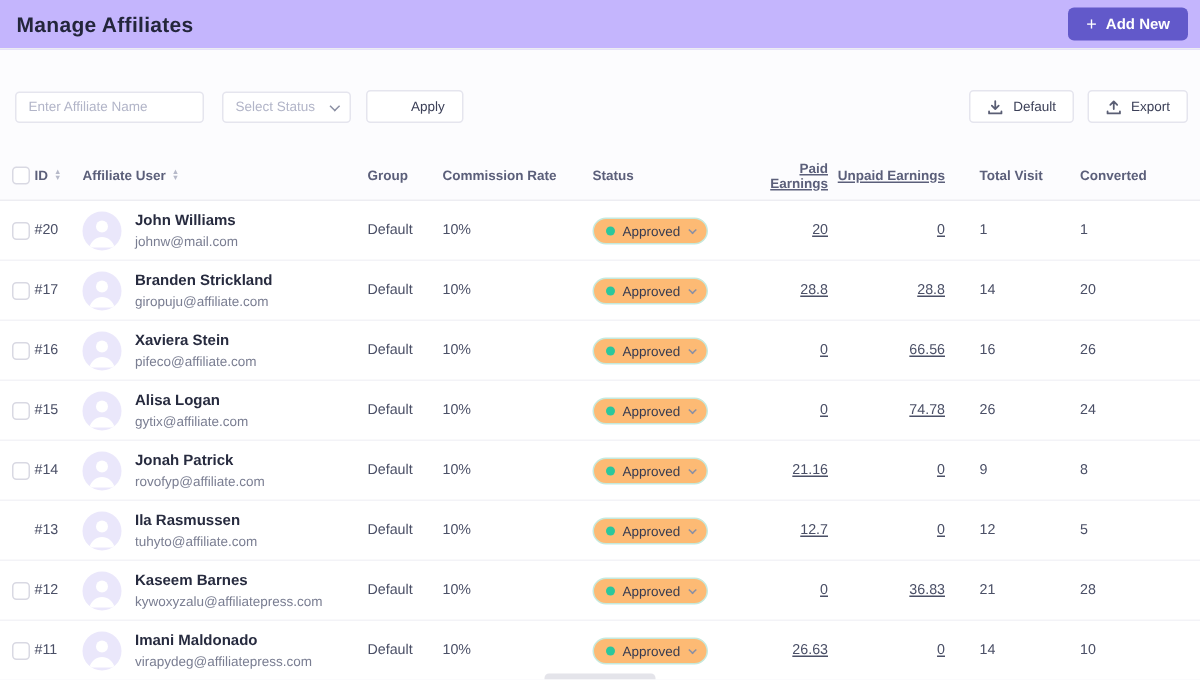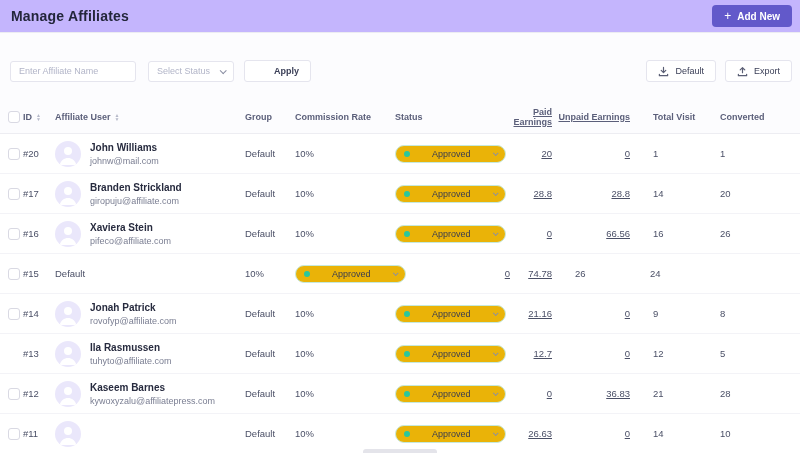--- a/index.html
+++ b/index.html
@@ -45,21 +45,21 @@
   }
   .chev {
     width: 5px; height: 5px; border-right: 1.2px solid #8b8fa3; border-bottom: 1.2px solid #8b8fa3;
     transform: rotate(45deg) translateY(-1px); display: inline-block;
   }
   .btn-light {
     height: 22px; border: 1px solid #e5e5ee; border-radius: 3px; background: #fff;
     font-size: 9px; color: #3c4058; padding: 0 11px; display: flex; align-items: center;
     gap: 6px; cursor: pointer; font-family: "Liberation Sans", sans-serif;
   }
-  .btn-apply { margin-left: 10px; font-weight: 700; padding-left: 29px; }
+  .btn-apply { margin-left: 10px; font-weight: 400; padding-left: 29px; }
   .io-group { display: flex; align-items: center; gap: 9px; }
   .io-icon { width: 11px; height: 11px; display: block; }
   .io-icon path { stroke: #5a5e74; stroke-width: 1.3; fill: none; stroke-linecap: round; stroke-linejoin: round; }
 
   
   .table { margin-top: 18px; background: transparent; }
   .grid-row {
     display: grid;
     grid-template-columns: 15px 32px 190px 50px 100px 115px 42px 78px 70px 92px;
     align-items: center; padding: 0 8px;
@@ -84,23 +84,23 @@
 
   .user-cell { display: flex; align-items: center; gap: 9px; }
   .avatar {
     width: 26px; height: 26px; border-radius: 50%; background: #eae7fb;
     display: flex; align-items: center; justify-content: center; overflow: hidden; flex: none;
   }
   .user-name { font-size: 10px; font-weight: bold; color: #272b3f; }
   .user-email { font-size: 9px; color: #7a7e92; margin-top: 3px; }
 
   .badge {
-    display: inline-flex; align-items: center; gap: 22px;
+    display: inline-flex; align-items: center; gap: 5px;
     height: 18px; padding: 0 8px; border: 1px solid #c5e9dd; border-radius: 11px;
-    background: #eab308; cursor: pointer; font-size: 9px; color: #383c50;
+    background: #fdba74; cursor: pointer; font-size: 9px; color: #383c50;
   }
   .dot { width: 6px; height: 6px; border-radius: 50%; background: #2bc79c; flex: none; }
   .badge .chev { width: 4px; height: 4px; transform: rotate(45deg) translateY(-1px); }
 
   .pagination-partial {
     position: absolute; bottom: 0; left: 363px; width: 74px; height: 4px;
     background: #e4e4ea; border-radius: 3px 3px 0 0;
   }
 </style>
 </head>
@@ -263,20 +263,32 @@
     <div class="cell right">66.56</div>
     <div class="cell pad-visit">16</div>
     <div class="cell pad-conv">26</div>
   </div>
 
   <div class="grid-row trow">
     <div class="cell">
           <input type="checkbox" class="cb" style="">
         </div>
     <div class="cell">#15</div>
+    <div class="cell user-cell">
+      <span class="avatar">
+        <svg width="26" height="26" viewBox="0 0 26 26">
+          <circle cx="13" cy="10" r="4" fill="#ffffff"></circle>
+          <path d="M4.5 24c1.4-4.6 4.7-7 8.5-7s7.1 2.4 8.5 7z" fill="#ffffff"></path>
+        </svg>
+      </span>
+      <span>
+        <span class="user-name" style="display:block">Alisa Logan</span>
+        <span class="user-email" style="display:block">gytix@affiliate.com</span>
+      </span>
+    </div>
     <div class="cell">Default</div>
     <div class="cell">10%</div>
     <div class="cell">
       <span class="badge">
         <span class="dot" style="background: rgb(43, 199, 156);"></span>
         <span>Approved</span>
         <span class="chev"></span>
       </span>
     </div>
     <div class="cell right">0</div>
@@ -386,20 +398,24 @@
           <input type="checkbox" class="cb" style="">
         </div>
     <div class="cell">#11</div>
     <div class="cell user-cell">
       <span class="avatar">
         <svg width="26" height="26" viewBox="0 0 26 26">
           <circle cx="13" cy="10" r="4" fill="#ffffff"></circle>
           <path d="M4.5 24c1.4-4.6 4.7-7 8.5-7s7.1 2.4 8.5 7z" fill="#ffffff"></path>
         </svg>
       </span>
+      <span>
+        <span class="user-name" style="display:block">Imani Maldonado</span>
+        <span class="user-email" style="display:block">virapydeg@affiliatepress.com</span>
+      </span>
     </div>
     <div class="cell">Default</div>
     <div class="cell">10%</div>
     <div class="cell">
       <span class="badge">
         <span class="dot" style="background: rgb(43, 199, 156);"></span>
         <span>Approved</span>
         <span class="chev"></span>
       </span>
     </div>

